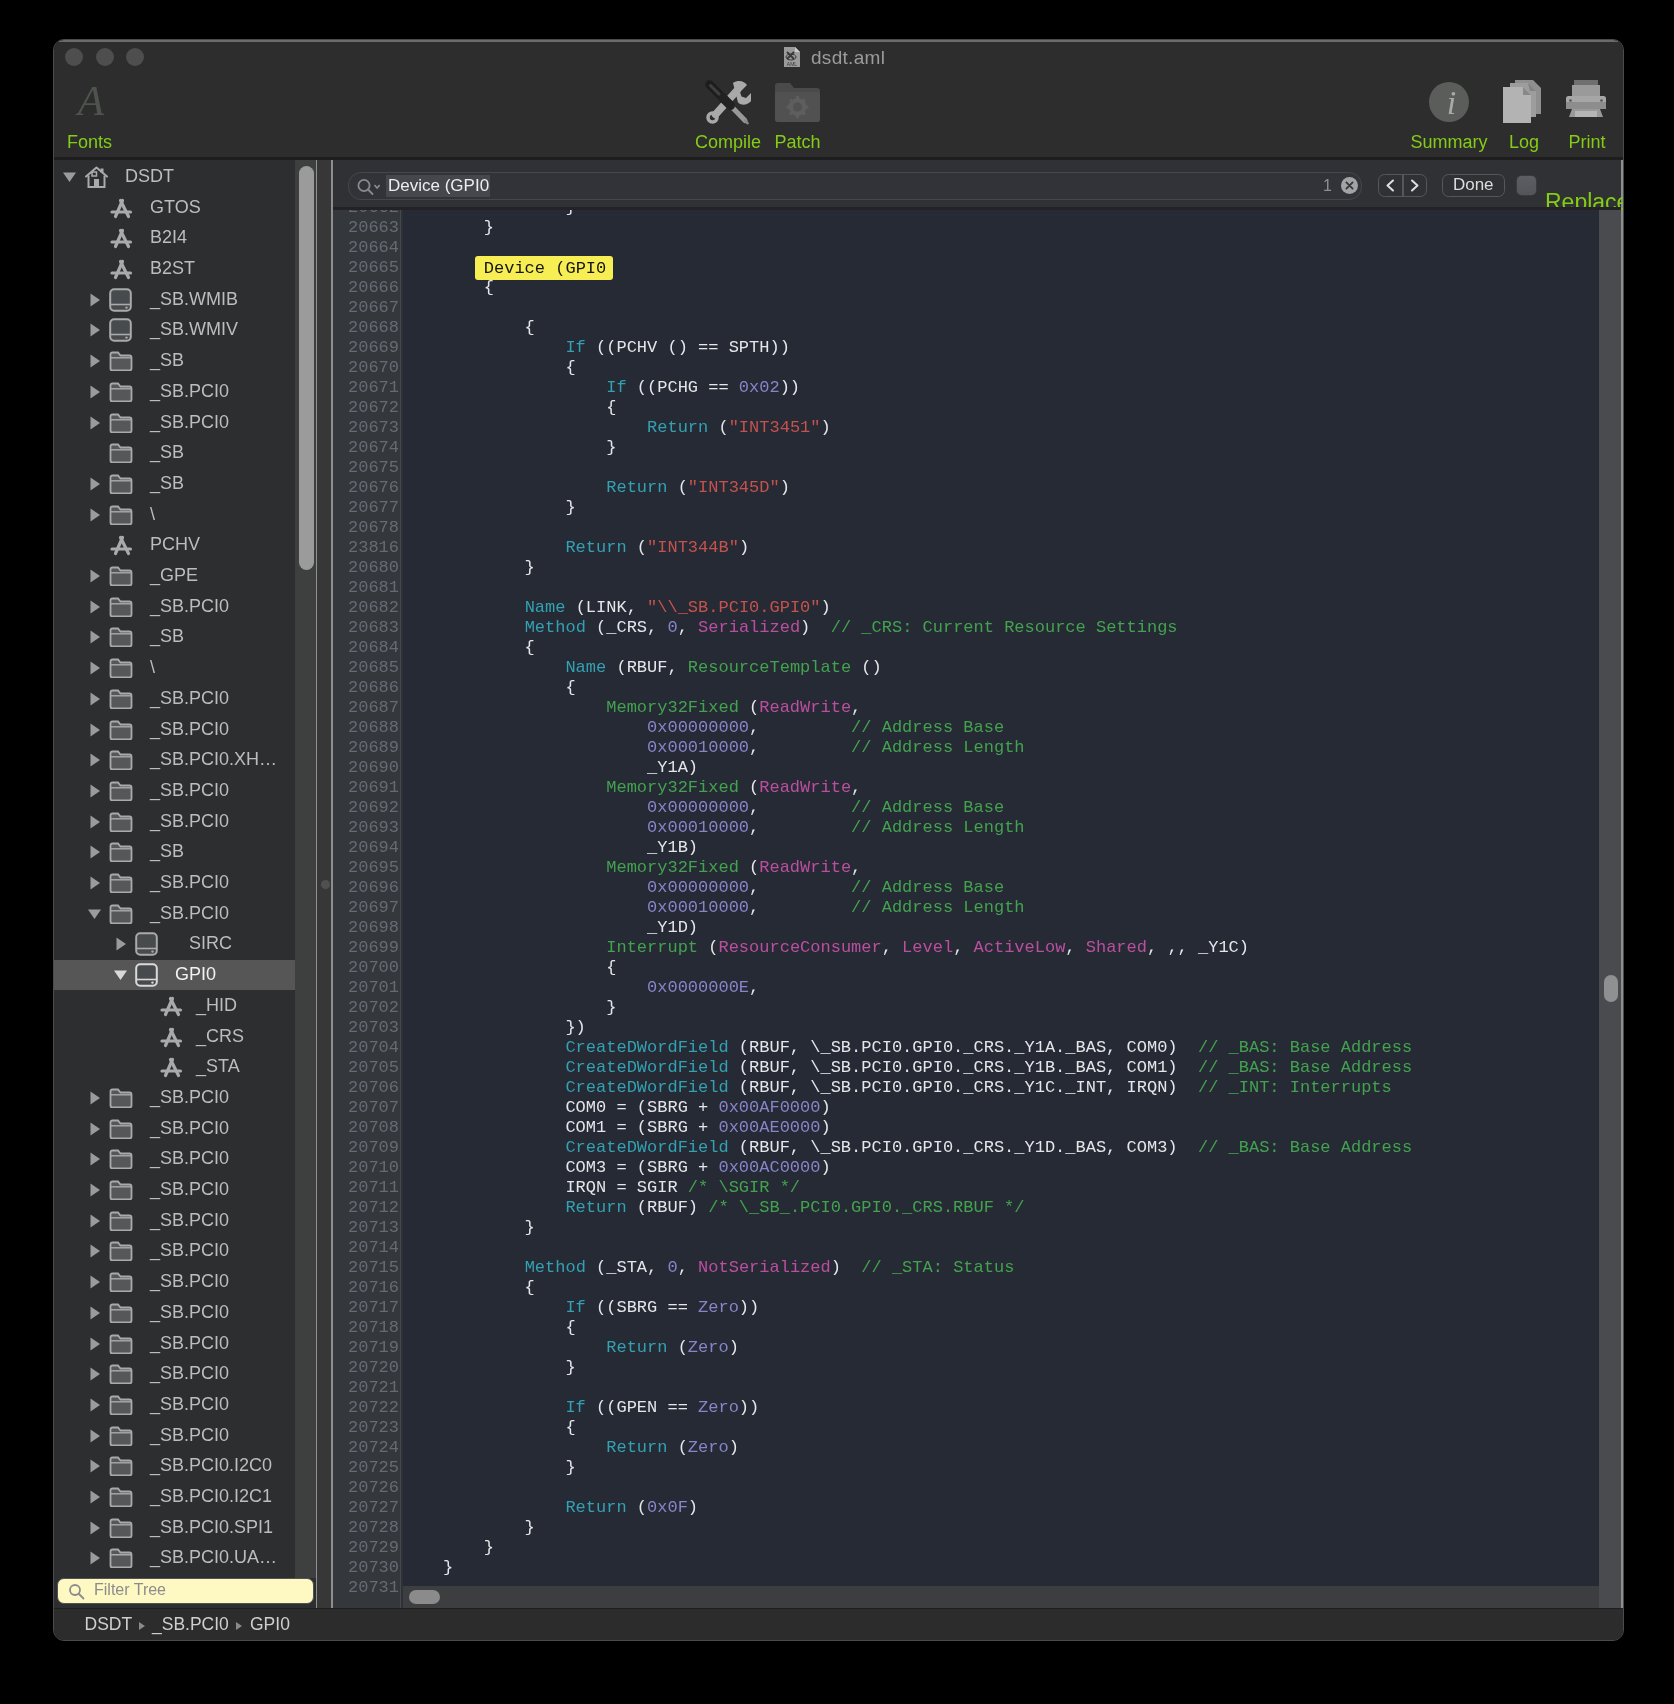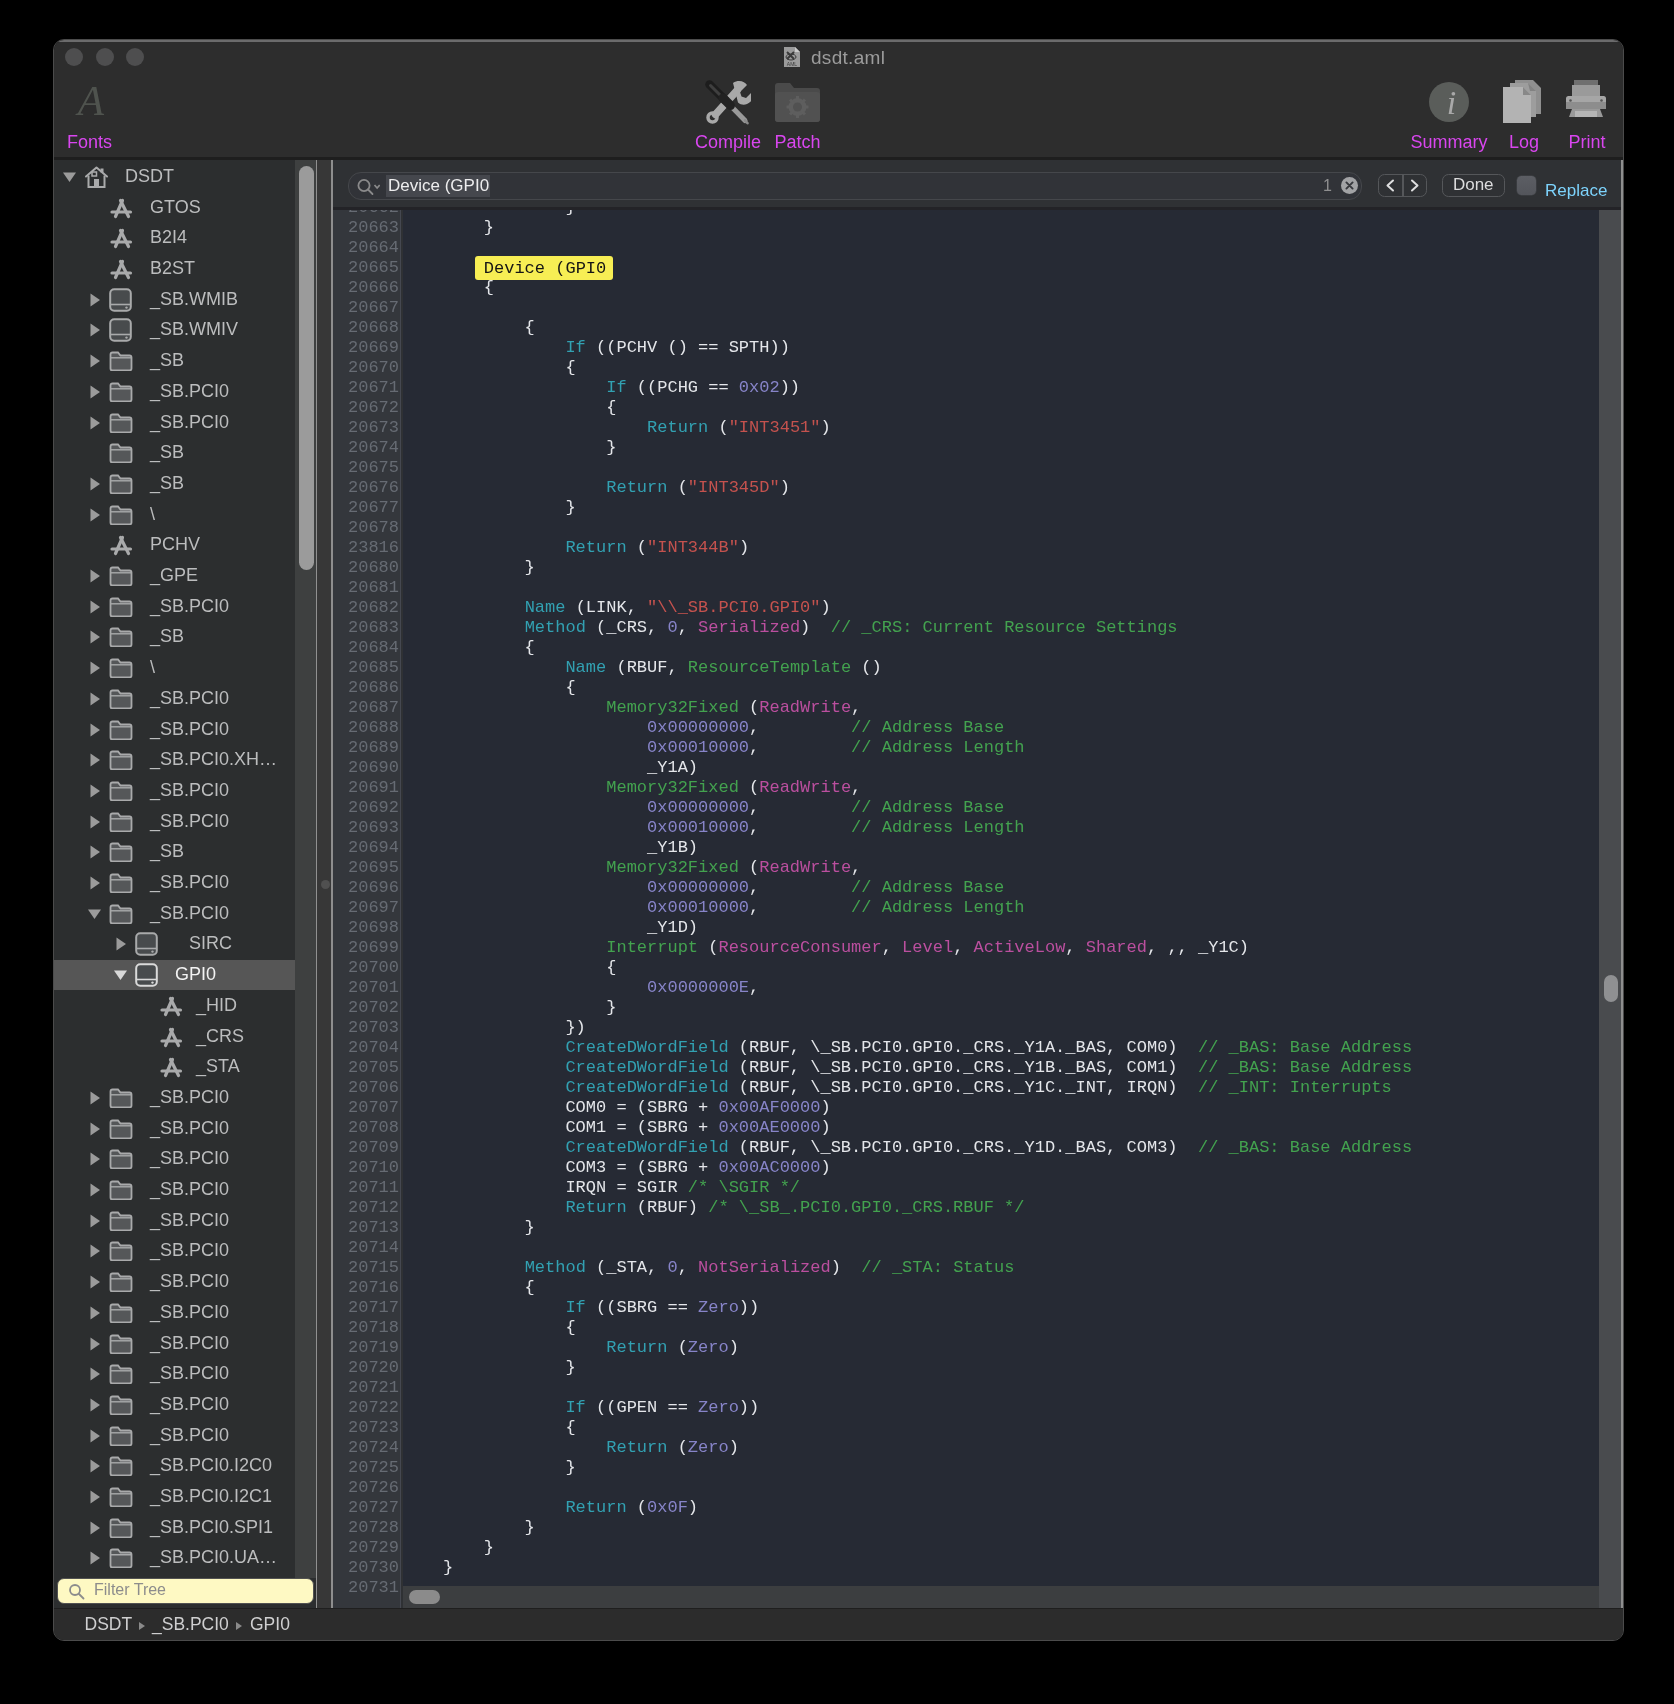--- a/index.html
+++ b/index.html
@@ -1,21 +1,21 @@
 <!DOCTYPE html>
 <html><head><meta charset="utf-8"><style>
 
 *{margin:0;padding:0;box-sizing:border-box}
 html,body{width:1674px;height:1704px;background:#000;overflow:hidden}
 body{font-family:"Liberation Sans",sans-serif;position:relative}
 .abs{position:absolute}
 #win{position:absolute;left:54px;top:40px;width:1569px;height:1600px;background:#2d2d2d;border-radius:10px;overflow:hidden;outline:1px solid #4b4b4b}
 #topline{position:absolute;left:0;top:0;width:100%;height:2px;background:#6b6b6c;border-radius:10px 10px 0 0}
 .tl{position:absolute;top:7.5px;width:18px;height:18px;border-radius:50%;background:#4e4e4f}
-.tbl{position:absolute;font-size:18px;color:#d946ef;transform:translateX(-50%);white-space:nowrap;top:92px}
+.tbl{position:absolute;font-size:18px;color:#84cc16;transform:translateX(-50%);white-space:nowrap;top:92px}
 #title{position:absolute;left:757px;top:7px;font-size:19px;color:#9c9c9c;letter-spacing:.3px}
 #seam{position:absolute;left:0;top:117px;width:100%;height:2.5px;background:#1e1e1e}
 #sidebar{position:absolute;left:0;top:119.5px;width:263px;height:1448.5px;background:#2c2e2f}
 #sbtrack{position:absolute;left:241px;top:0;width:21px;height:1418px;background:#3e4040}
 #sbthumb{position:absolute;left:4px;top:6px;width:15px;height:404px;background:#9b9b9b;border-radius:7.5px}
 #sbedge{position:absolute;left:262px;top:119.5px;width:1.5px;height:1448.5px;background:#909090}
 .trow{position:absolute;left:0;width:263px;height:30.7px}
 .trow.sel{background:#565656}
 .tlabel{position:absolute;font-size:18px;color:#bcbdbe;white-space:nowrap;top:50%;transform:translateY(-52%)}
 .sel .tlabel{color:#f2f2f2}
@@ -27,21 +27,21 @@
 #ffield{position:absolute;left:14.5px;top:12.5px;width:1014.5px;height:28px;background:#313338;border:1.5px solid #45474b;border-radius:13px}
 #fsel{position:absolute;left:37.5px;top:2px;width:104px;height:22px;background:#45474d}
 #ftext{position:absolute;left:39.5px;top:2.5px;font-size:17px;color:#ededee;white-space:pre}
 #fcount{position:absolute;right:29px;top:3.5px;font-size:16px;color:#8f8f90}
 #fclear{position:absolute;right:3.5px;top:4px;width:17px;height:17px;border-radius:50%;background:#a2a3a5}
 .navbox{position:absolute;top:14.5px;height:22.5px;border:1.5px solid #55575a;border-radius:6.5px}
 #segnav{left:1044.5px;width:49.5px}
 #segdiv{position:absolute;left:23.5px;top:0;width:1.5px;height:100%;background:#55575a}
 #donebtn{left:1109px;width:62.5px;text-align:center;font-size:17px;color:#dcdcdd;line-height:20px}
 #chk{position:absolute;left:1184px;top:16px;width:19px;height:19px;border-radius:4.5px;background:linear-gradient(#5c5e64,#53555b);box-shadow:0 0 0 .5px #45474b}
-#replace{position:absolute;left:1212px;top:21px;font-size:17px;color:#7dd3fc}
+#replace{position:absolute;left:1212px;top:29px;font-size:23px;color:#84cc16}
 #gutter{position:absolute;left:0;top:50px;width:68px;height:1398.5px;background:#34373c;border-right:1.5px solid #454850;overflow:hidden}
 .ln{position:absolute;right:1px;height:20px;line-height:20px;font-family:"Liberation Mono",monospace;font-size:17px;color:#666b73}
 #code{position:absolute;left:69.5px;top:50px;width:1196.5px;height:1376px;background:#262a34;overflow:hidden}
 .cl{position:absolute;left:40.5px;height:20px;line-height:20px;font-family:"Liberation Mono",monospace;font-size:17px;white-space:pre;color:#e4e6ea}
 .w{color:#e4e6ea}.t{color:#32a1b2}.g{color:#43a24f}.m{color:#bb4f9f}.p{color:#8784c8}.r{color:#c4524e}
 .hl{background:#f7ee54;color:#151515;border-radius:3px;padding:2.5px 7px 2.5px 9px;margin:0 -7px 0 -9px}
 #hscroll{position:absolute;left:69.5px;top:1426px;width:1196.5px;height:22.5px;background:#3c3e40}
 #hthumb{position:absolute;left:6px;top:4px;width:31px;height:14px;background:#8b8b8b;border-radius:7px}
 #vscroll{position:absolute;left:1266px;top:50px;width:22px;height:1398.5px;background:#494b4e}
 #vthumb{position:absolute;left:4.5px;top:765px;width:14px;height:27px;background:#8f9092;border-radius:7px}

